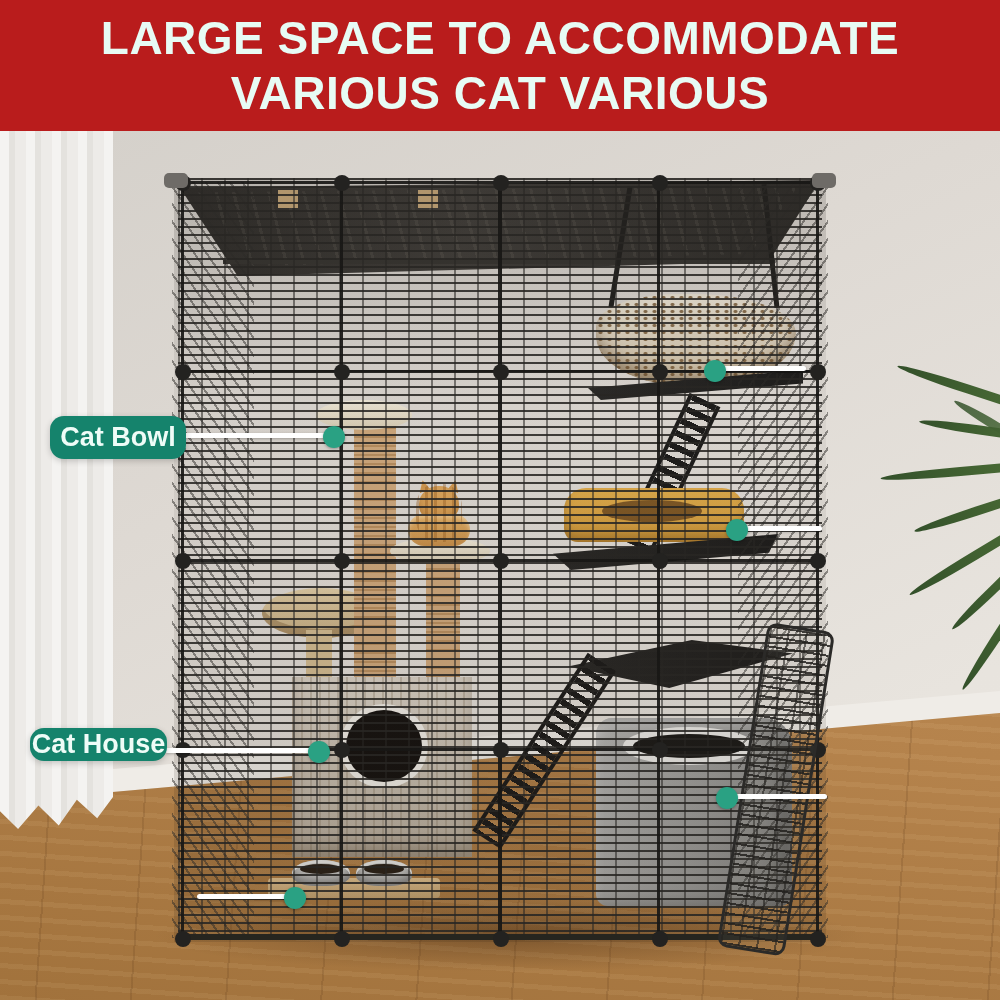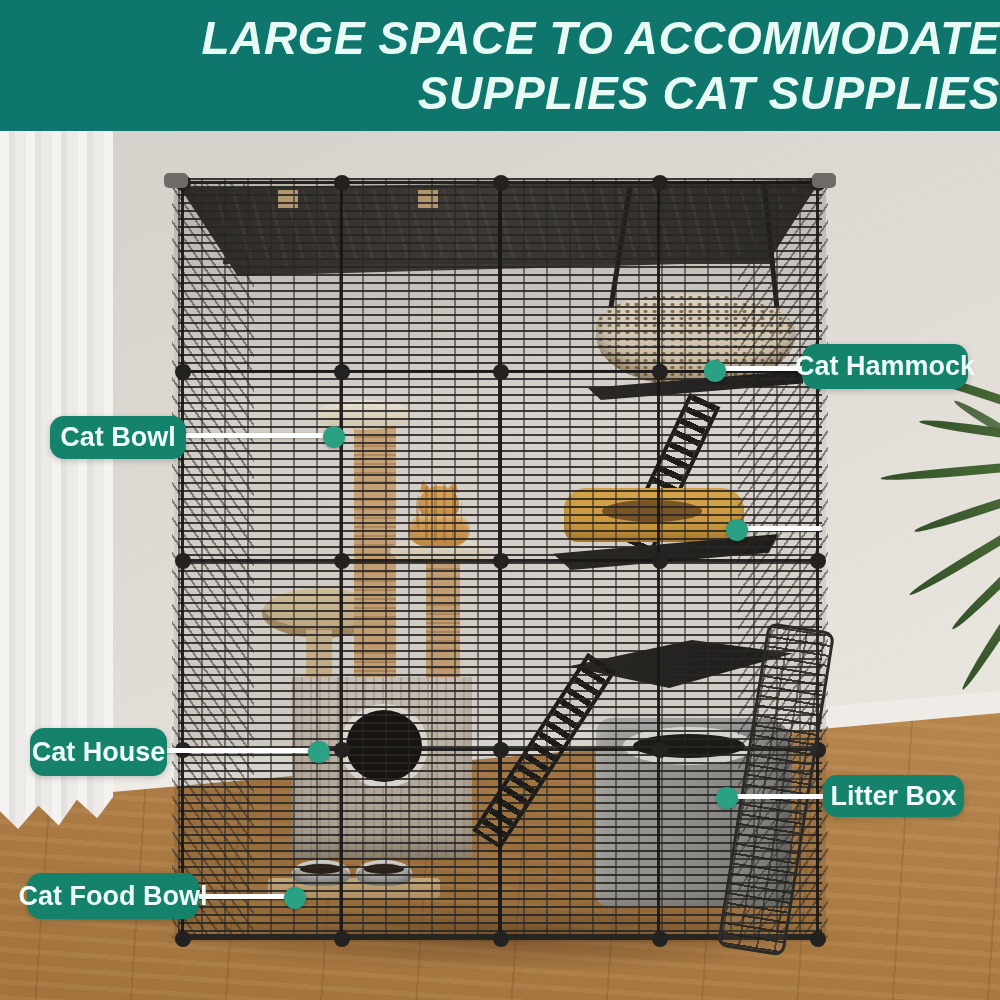--- a/index.html
+++ b/index.html
@@ -1,21 +1,21 @@
 <!DOCTYPE html>
 <html><head>
 <meta charset="utf-8">
 <style>
   html,body{margin:0;padding:0;}
   body{width:1000px;height:1000px;overflow:hidden;font-family:"Liberation Sans",sans-serif;background:#e6e2dc;}
   .page{position:relative;width:1000px;height:1000px;}
 
   
-  .banner{position:absolute;left:0;top:0;width:1000px;height:131px;background:#0f766e;
-          display:flex;flex-direction:column;align-items:flex-end;justify-content:center;z-index:20;font-style:italic;}
+  .banner{position:absolute;left:0;top:0;width:1000px;height:131px;background:#b91c1c;
+          display:flex;flex-direction:column;align-items:center;justify-content:center;z-index:20;}
   .banner .t1,.banner .t2{color:#E7FBF4;font-weight:800;letter-spacing:.5px;line-height:1.18;
           font-size:46px;text-align:center;white-space:nowrap;}
 
   
   .scene{position:absolute;left:0;top:131px;width:1000px;height:869px;
          background:linear-gradient(155deg,#d4d0ca 0%,#ded9d3 35%,#e8e4de 75%,#eae6e0 100%);}
   .baseboard{position:absolute;left:0;top:0;width:100%;height:100%;
          background:#efece7;clip-path:polygon(0 648px,1000px 560px,1000px 582px,0 671px);}
   .floor{position:absolute;left:0;top:0;width:100%;height:100%;
          background:linear-gradient(10deg,#a1723c 0%,#b5834c 40%,#c08e58 75%,#b98a53 100%);
@@ -150,35 +150,35 @@
   .leader{position:absolute;height:5px;background:#ffffff;border-radius:3px;z-index:29;
         box-shadow:0 1px 3px rgba(0,0,0,.25);}
   .dot{position:absolute;width:22px;height:22px;border-radius:50%;background:#2AA183;z-index:31;
         box-shadow:0 1px 3px rgba(0,0,0,.3);}
   .lb-tree{left:50px;top:416px;width:136px;height:43px;}
   .ln-tree{left:184px;top:433px;width:144px;}  .dt-tree{left:323px;top:426px;}
   .lb-hammock{left:802px;top:344px;width:166px;height:45px;}
   .ln-hammock{left:722px;top:366px;width:84px;} .dt-hammock{left:704px;top:360px;}
   .lb-bed{left:818px;top:504px;width:168px;height:49px;}
   .ln-bed{left:744px;top:526px;width:78px;}    .dt-bed{left:726px;top:519px;}
-  .lb-house{left:30px;top:728px;width:137px;height:48px;}
+  .lb-house{left:30px;top:728px;width:137px;height:33px;}
   .ln-house{left:165px;top:748px;width:148px;} .dt-house{left:308px;top:741px;}
   .lb-litter{left:823px;top:775px;width:141px;height:42px;}
   .ln-litter{left:732px;top:794px;width:95px;} .dt-litter{left:716px;top:787px;}
   .lb-bowl{left:27px;top:873px;width:172px;height:46px;}
   .ln-bowl{left:197px;top:894px;width:94px;}   .dt-bowl{left:284px;top:887px;}
 </style>
 </head>
 <body>
 
 <div class="page">
 
   <div class="banner">
     <div class="t1">LARGE SPACE TO ACCOMMODATE</div>
-    <div class="t2">SUPPLIES CAT SUPPLIES</div>
+    <div class="t2">VARIOUS CAT VARIOUS</div>
   </div>
 
   <div class="scene">
     <div class="baseboard"></div>
     <div class="floor"></div>
     <div class="floor-grain"></div>
     <div class="curtain"></div>
     <div class="plant">
       <span class="frond"></span>
       <span class="frond"></span>
@@ -249,32 +249,29 @@
       <div class="door-open"></div>
       <div class="corner-cap cap-l"></div>
       <div class="corner-cap cap-r"></div>
     </div>
   </div>
 
   <div class="callout-label lb-tree">Cat Bowl</div>
   <div class="leader ln-tree"></div>
   <div class="dot dt-tree"></div>
 
-  <div class="callout-label lb-hammock">Cat Hammock</div>
   <div class="leader ln-hammock"></div>
   <div class="dot dt-hammock"></div>
 
   <div class="leader ln-bed"></div>
   <div class="dot dt-bed"></div>
 
   <div class="callout-label lb-house">Cat House</div>
   <div class="leader ln-house"></div>
   <div class="dot dt-house"></div>
 
-  <div class="callout-label lb-litter">Litter Box</div>
   <div class="leader ln-litter"></div>
   <div class="dot dt-litter"></div>
 
-  <div class="callout-label lb-bowl">Cat Food Bowl</div>
   <div class="leader ln-bowl"></div>
   <div class="dot dt-bowl"></div>
 
 </div>
 
 </body></html>

